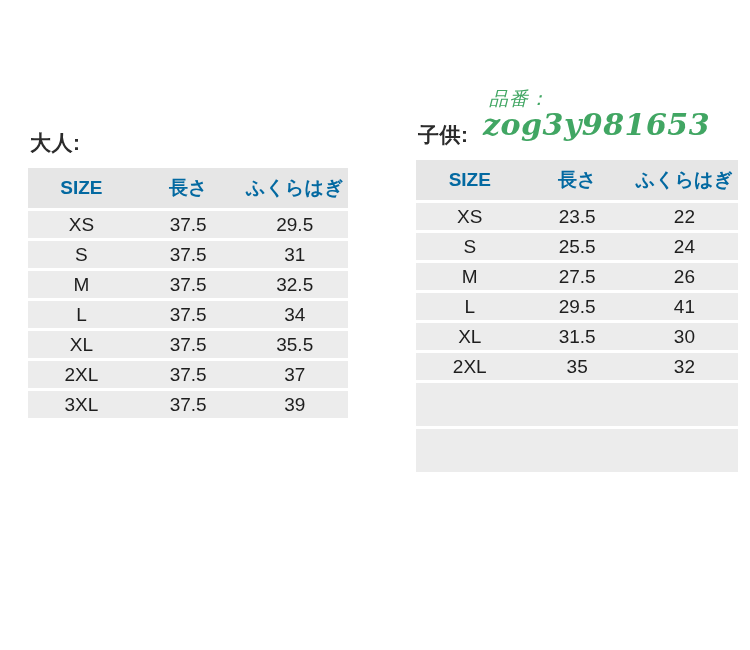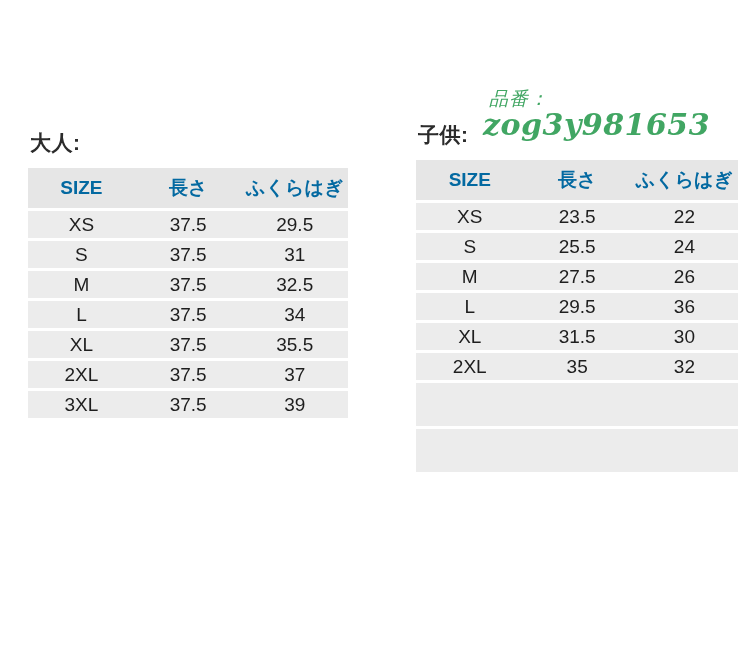--- a/index.html
+++ b/index.html
@@ -187,21 +187,21 @@
             <td>24</td>
           </tr>
           <tr>
             <td>M</td>
             <td>27.5</td>
             <td>26</td>
           </tr>
           <tr>
             <td>L</td>
             <td>29.5</td>
-            <td>36</td>
+            <td>41</td>
           </tr>
           <tr>
             <td>XL</td>
             <td>31.5</td>
             <td>30</td>
           </tr>
           <tr>
             <td>2XL</td>
             <td>35</td>
             <td>32</td>

